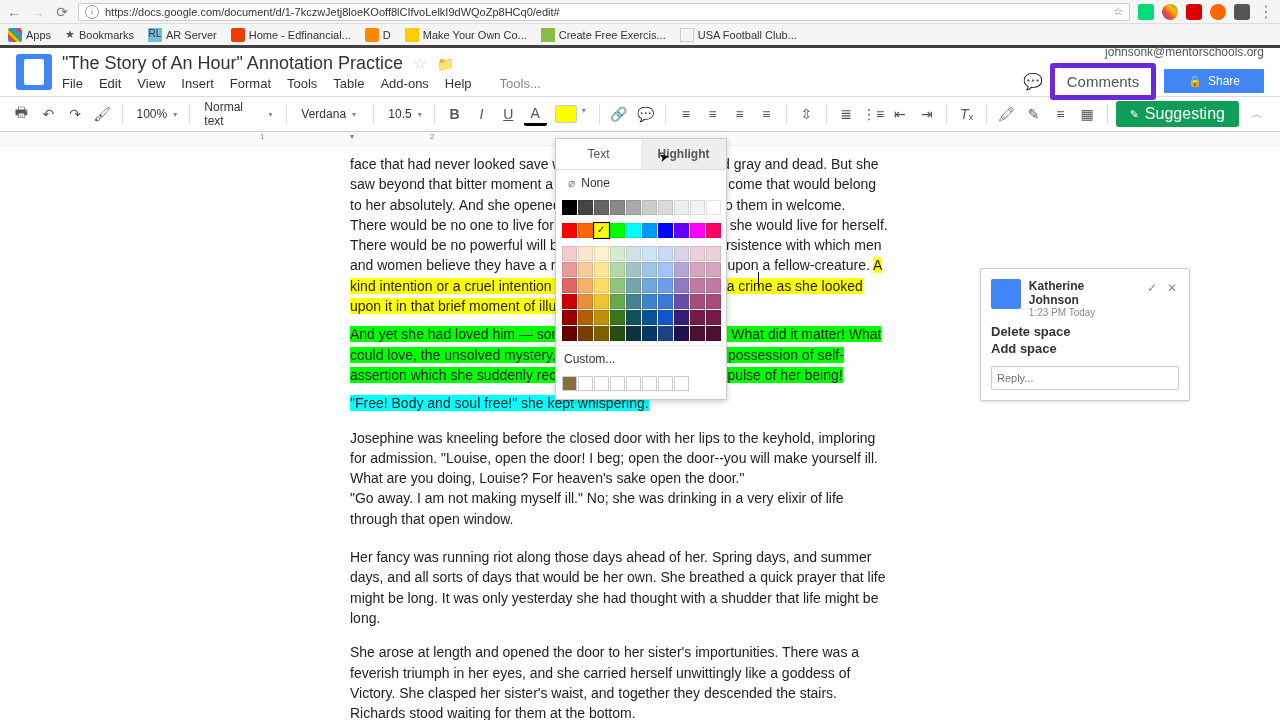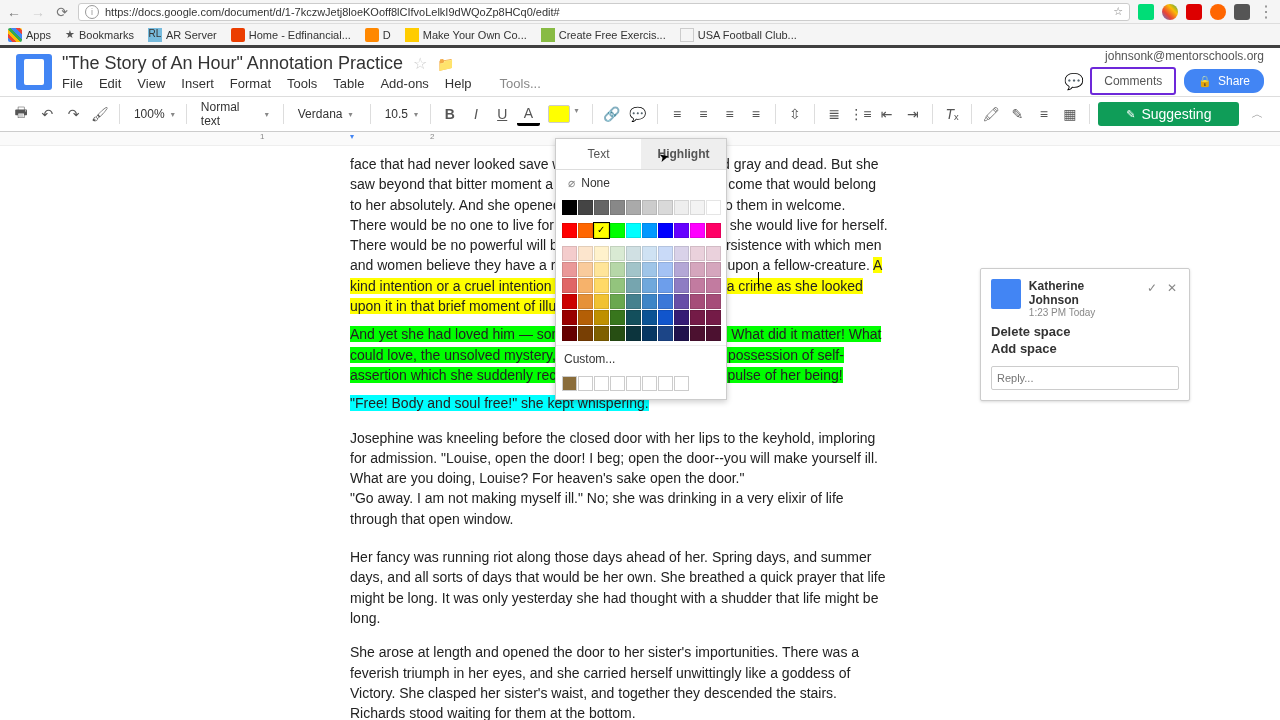--- a/index.html
+++ b/index.html
@@ -18,36 +18,36 @@
 .docs-logo::before{content:"";width:20px;height:26px;background:#fff;border-radius:2px}
 .title-area{flex:1}
 .doc-title{font-size:18px;color:#333;display:flex;align-items:center;gap:10px}
 .star{color:#ccc;font-size:16px}
 .folder{color:#aaa;font-size:14px}
 .menu-row{display:flex;gap:16px;font-size:13px;color:#333;margin-top:2px;align-items:center}
 .menu-item{cursor:pointer}
 .saving{color:#888;margin-left:12px}
 .header-right{display:flex;align-items:center;gap:12px}
 .user-email{font-size:12px;color:#555}
-.comments-btn{padding:5px 12px;border:2px solid #6d28d9;border-radius:3px;font-size:12px;color:#555;background:#fff;display:flex;align-items:center;gap:6px;cursor:pointer}
-.share-btn{padding:5px 14px;background:#4285f4;color:#fff;border-radius:11px;font-size:12px;cursor:pointer;display:flex;align-items:center;gap:6px}
+.comments-btn{padding:5px 12px;border:5px solid #6d28d9;border-radius:3px;font-size:15px;color:#555;background:#fff;display:flex;align-items:center;gap:6px;cursor:pointer}
+.share-btn{padding:5px 24px;background:#4285f4;color:#fff;border-radius:1px;font-size:12px;cursor:pointer;display:flex;align-items:center;gap:6px}
 .share-btn::before{content:"🔒";font-size:11px}
 .chat-icon{width:18px;height:18px;color:#888}
 .toolbar{height:36px;border-top:1px solid #ddd;border-bottom:1px solid #ccc;display:flex;align-items:center;padding:0 10px;gap:4px;background:#fff}
 .tb-btn{width:24px;height:24px;display:flex;align-items:center;justify-content:center;color:#555;cursor:pointer;font-size:14px;border-radius:2px}
 .tb-sep{width:1px;height:20px;background:#ddd;margin:0 4px}
 .tb-dd{display:flex;align-items:center;gap:4px;padding:0 6px;font-size:12px;color:#333;cursor:pointer;height:24px}
 .tb-dd::after{content:"▾";font-size:8px;color:#888;margin-left:2px}
 .zoom-dd{min-width:50px}
 .style-dd{min-width:80px}
 .font-dd{min-width:70px}
 .size-dd{min-width:30px}
 .highlight-btn{background:#ffff00;border:1px solid #ccc;border-radius:2px;width:22px;height:18px;position:relative}
 .highlight-btn::after{content:"▾";position:absolute;right:-10px;font-size:8px;color:#888}
-.suggest-btn{background:#0f9d58;color:#fff;padding:4px 28px;border-radius:3px;font-size:14px;display:flex;align-items:center;gap:6px;margin-left:auto}
+.suggest-btn{background:#0f9d58;color:#fff;padding:4px 14px;border-radius:3px;font-size:16px;display:flex;align-items:center;gap:6px;margin-left:auto}
 .suggest-btn::before{content:"✎";font-size:11px}
 .collapse{width:20px;font-size:12px;color:#888;margin-left:8px;cursor:pointer}
 .ruler{height:14px;background:#fafafa;border-bottom:1px solid #eee;position:relative;font-size:8px;color:#888}
 .doc-area{position:relative;background:#fff;height:580px;overflow:hidden}
 .doc-content{position:absolute;left:350px;top:8px;width:540px;font-family:Verdana,sans-serif;font-size:14px;line-height:1.45;color:#222}
 .doc-content p{margin-bottom:0}
 .hl-yellow{background:#ffff00}
 .hl-green{background:#00ff00}
 .hl-cyan{background:#00ffff}
 .color-popup{position:absolute;left:555px;top:138px;width:172px;background:#fff;border:1px solid #ccc;box-shadow:0 2px 6px rgba(0,0,0,0.2);z-index:100}

